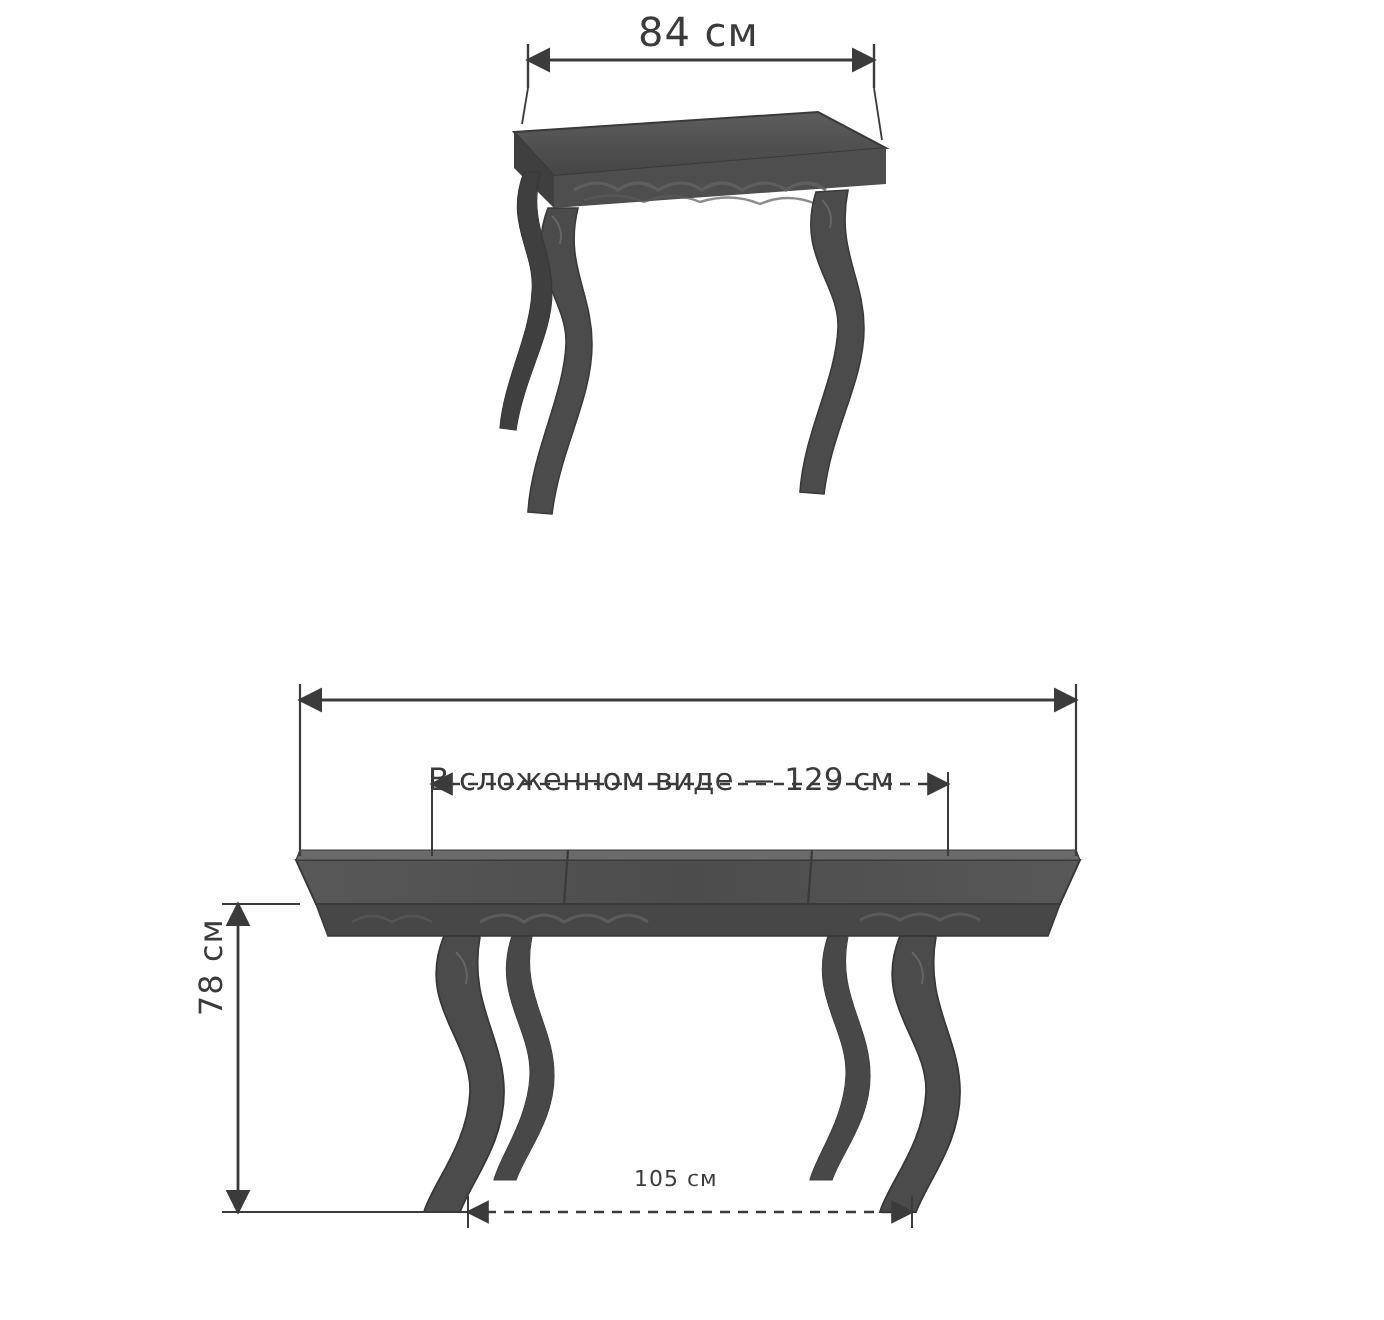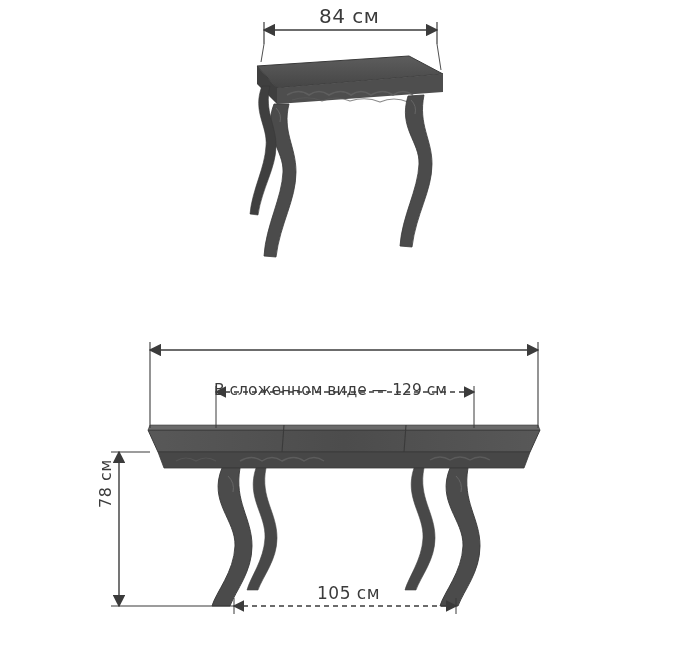--- a/index.html
+++ b/index.html
@@ -26,21 +26,21 @@
   .svg-layer {
     position: absolute;
     left: 0;
     top: 0;
     width: 692px;
     height: 660px;
   }
   .lbl-84 { left: 307px; top: 4px; font-size: 20px; letter-spacing: 0.5px; margin-left: 12px; }
   .lbl-unfolded { left: 205px; top: 328px; font-size: 15.5px; }
   .lbl-folded { left: 214px; top: 365px; font-size: 15.5px; margin-top: 16px; }
-  .lbl-105 { left: 317px; top: 583px; font-size: 17px; letter-spacing: 0.5px; }
+  .lbl-105 { left: 317px; top: 583px; font-size: 11px; letter-spacing: 0.5px; }
   .lbl-78 {
     left: 96px; top: 508px; font-size: 16px; letter-spacing: 0.5px;
     transform: rotate(-90deg);
     transform-origin: left top;
   }
 </style>
 </head>
 <body>
 
 <div id="page">

